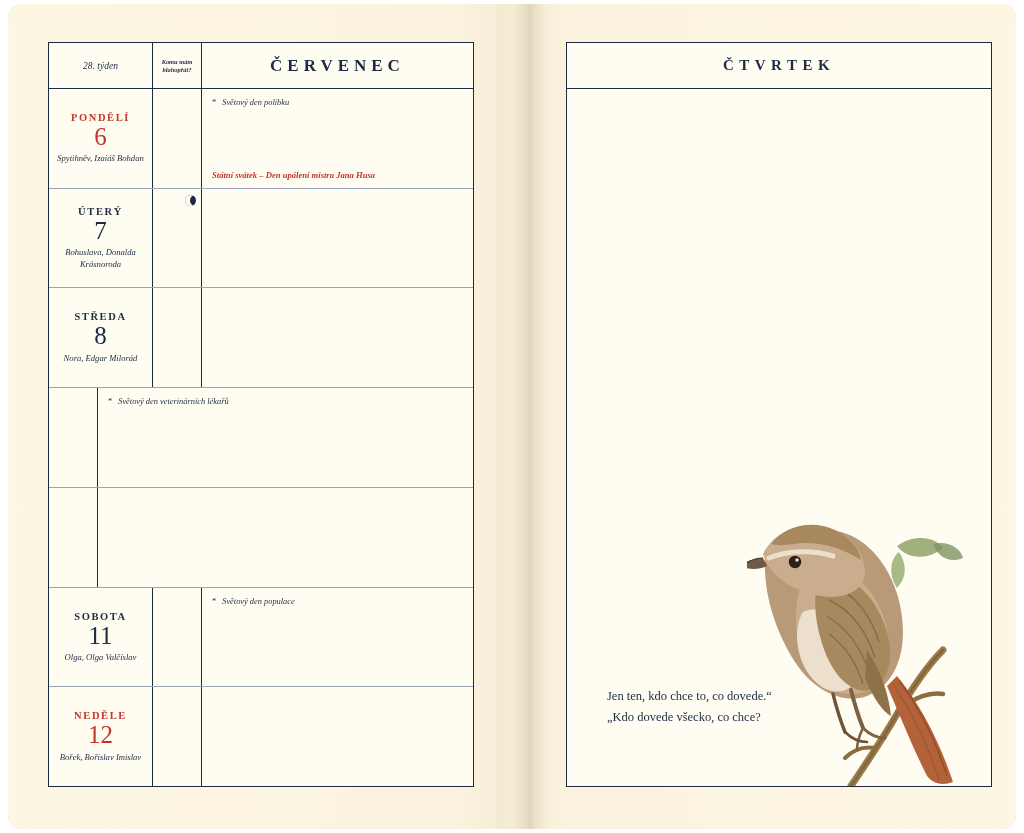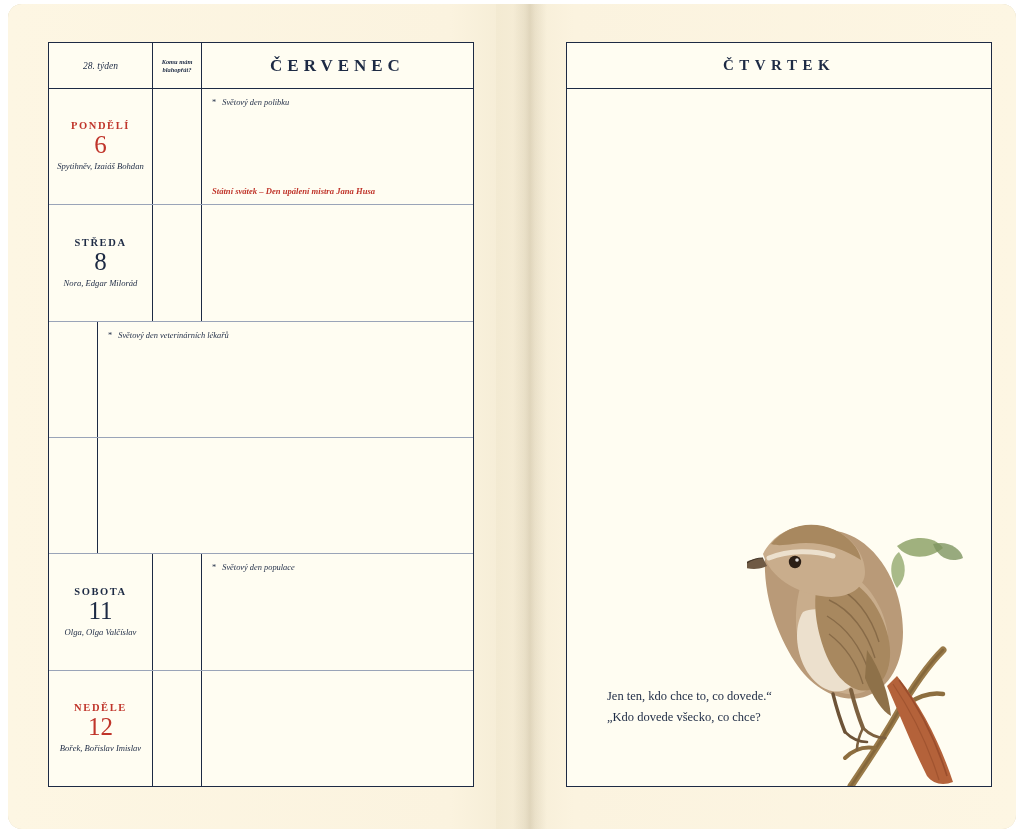--- a/index.html
+++ b/index.html
@@ -194,20 +194,31 @@
         <div class="note-cell"></div>
         <div class="events">
           <div class="ev">
             <span class="star">*</span>
             <span>Světový den polibku</span>
           </div>
           <div class="holiday">Státní svátek – Den upálení mistra Jana Husa</div>
         </div>
       </div>
 
+      <div class="day-row">
+        <div class="day-cell">
+          <div class="dow">ÚTERÝ</div>
+          <div class="dnum">7</div>
+          <div class="names">Bohuslava, Donalda Krásnoroda</div>
+        </div>
+        <div class="note-cell">
+          <div class="moon"></div>
+        </div>
+        <div class="events"></div>
+      </div>
 
       <div class="day-row">
         <div class="day-cell">
           <div class="dow">STŘEDA</div>
           <div class="dnum">8</div>
           <div class="names">Nora, Edgar Milorád</div>
         </div>
         <div class="note-cell"></div>
         <div class="events"></div>
       </div>

